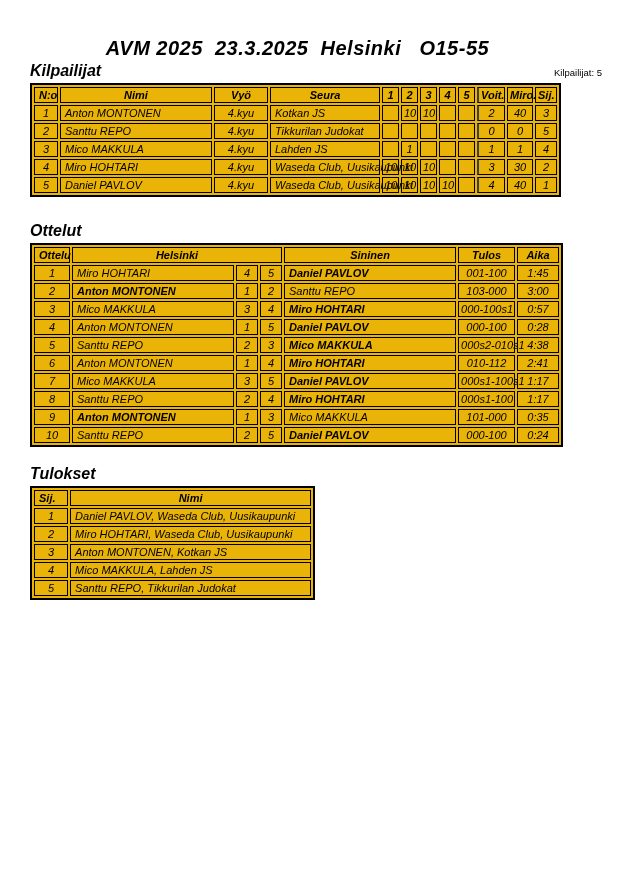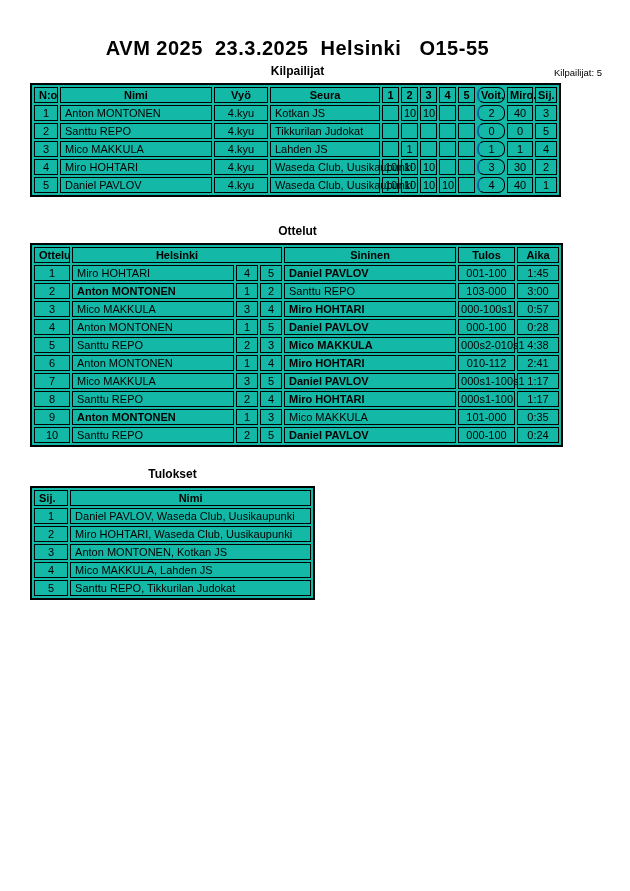--- a/index.html
+++ b/index.html
@@ -11,70 +11,71 @@
     width: 630px;
     height: 891px;
     position: relative;
     font-family: "Liberation Sans", sans-serif;
     color: #000000;
     overflow: hidden;
   }
   .content {
     padding-left: 30px;
     width: 535px;
+    font-style: italic;
   }
   .main-title {
     margin: 0;
     padding-top: 36px;
     text-align: center;
     font-size: 20px;
     line-height: 24px;
     font-weight: bold;
     white-space: pre;
     letter-spacing: 0.5px;
   }
   .section-title {
-    text-align: center;
-    font-size: 12px;
+    text-align: left;
+    font-size: 16px;
     line-height: 14px;
     font-weight: bold;
     white-space: pre;
   }
   .sub1 { margin-top: 4px; }
   .sub2 { margin-top: 27px; }
   .sub3 { margin-top: 20px; }
   .count-label {
     position: absolute;
     top: 67px;
     right: 28px;
     font-size: 9.5px;
     line-height: 11px;
   }
   table {
     border-collapse: separate;
     border-spacing: 2px;
     border: 2px solid #000;
-    background: #14b8a6;
+    background: #eab308;
     table-layout: fixed;
     margin-top: 5px;
   }
   th, td {
     border: 1px solid #000;
     font-size: 11px;
     line-height: 13px;
     height: 14px;
     padding: 0 2px;
     text-align: center;
     white-space: nowrap;
     overflow: visible;
     font-weight: normal;
   }
   th { font-weight: bold; text-align: center; }
   .left { text-align: left; padding-left: 4px; }
-  .grp { border-left: 2px solid #0369a1; border-radius: 7px; }
+  .grp { border-left: 2px solid #404040; }
   .bold { font-weight: bold; }
   .t-competitors { width: 531px; }
   .t-matches     { width: 533px; }
   .t-results     { width: 285px; }
 </style>
 </head>
 <body>
 
 <div class="content">
 

